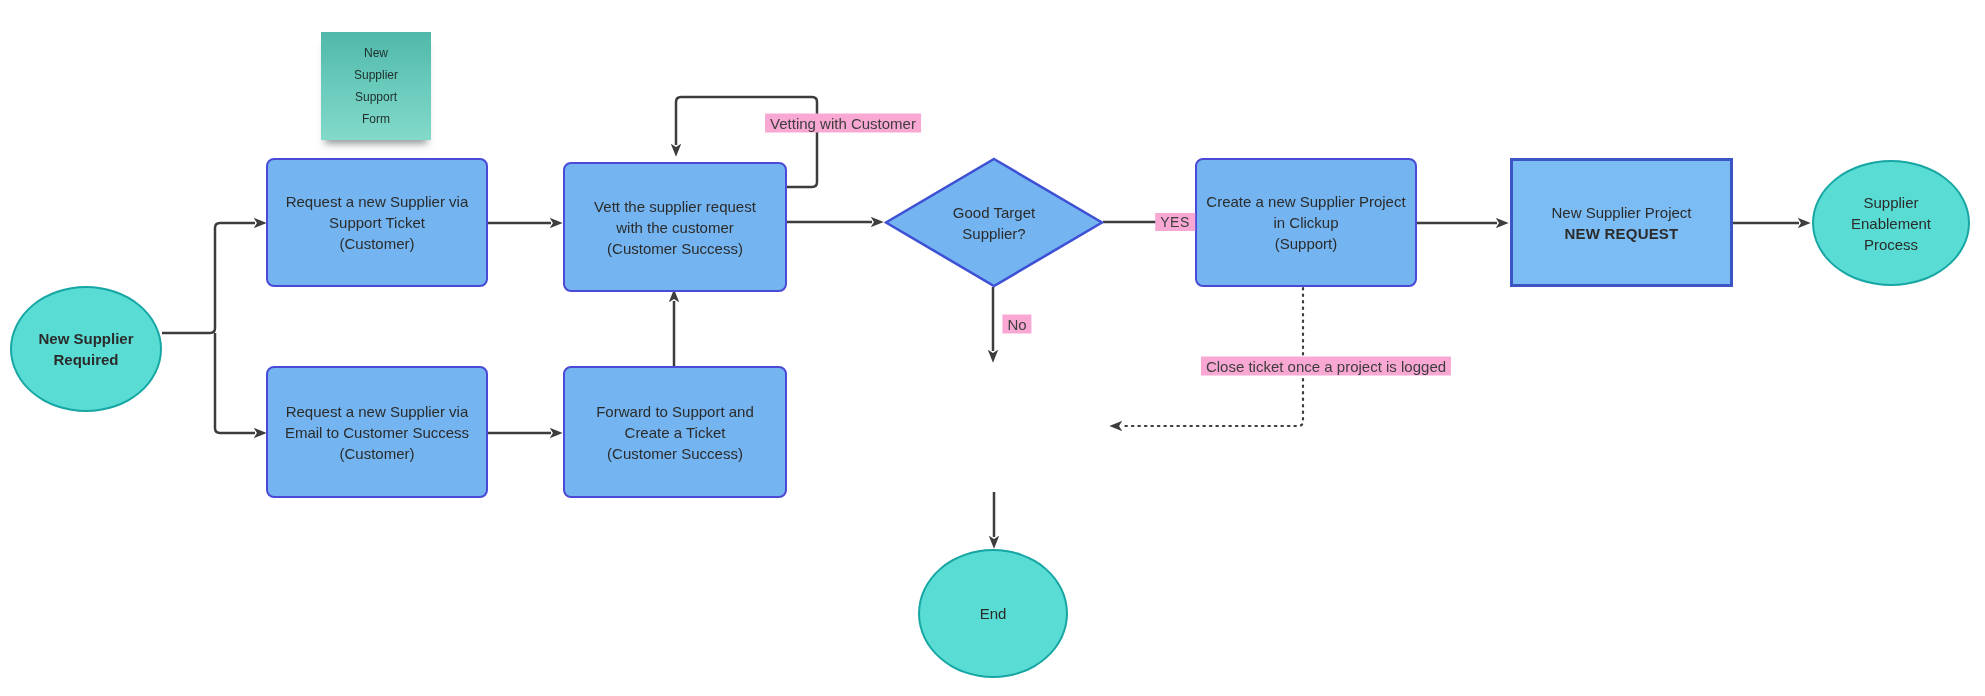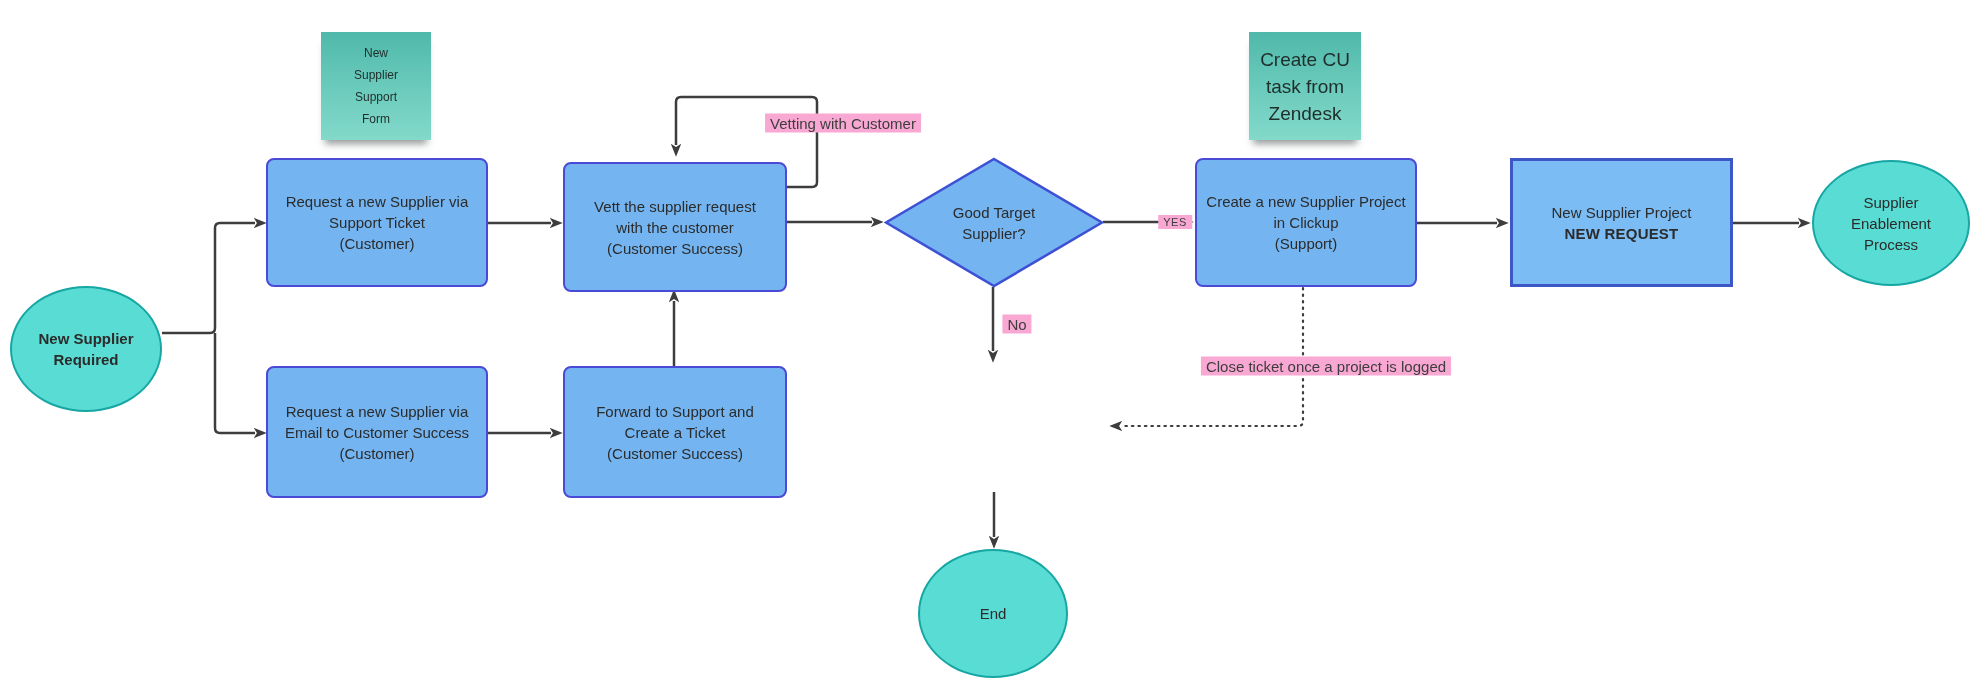--- a/index.html
+++ b/index.html
@@ -30,21 +30,21 @@
     text-align:center;color:#1f2d2b;
     background:linear-gradient(180deg,#4FB8AA 0%,#67C9BA 45%,#83D9CA 100%);
     box-shadow:0 8px 7px -4px rgba(50,60,58,0.5);
   }
   .sticky.small{font-size:12px;line-height:22px;}
   .sticky.big{font-size:19px;line-height:27px;}
   .edge-label{
     position:absolute;z-index:3;transform:translate(-50%,-50%);
     background:#f9a8d4;padding:1px 5px;font-size:15px;color:#3d3d3d;white-space:nowrap;margin-left:23px;
   }
-  .edge-label.yes{font-size:11px;letter-spacing:.5px;}
+  .edge-label.yes{font-size:14px;letter-spacing:.5px;}
 </style>
 </head>
 <body>
 
 <div id="canvas">
 
   <svg class="wires" width="1985" height="696" viewBox="0 0 1985 696">
     <defs>
       <marker id="arrow" viewBox="0 0 10 8" refX="1" refY="4" markerWidth="13" markerHeight="10.5" orient="auto" markerUnits="userSpaceOnUse">
         <path d="M0,0 L10,4 L0,8 L2.5,4 Z" fill="#3d3d3d"></path>
@@ -91,25 +91,20 @@
         <path d="M 1303 288 L 1303 421 Q 1303 426 1298 426 L 1121 426" stroke-width="2.2" stroke-dasharray="1.5 5" stroke-linecap="round" marker-end="url(#arrow)"></path>
       </g>
     </g>
   </svg>
 
   <div class="sticky small" style="left:321px;top:32px;width:110px;height:108px;">
     <span class="prewrap">New
 Supplier
 Support
 Form</span>
-  </div>
-  <div class="sticky big" style="left:1249px;top:32px;width:112px;height:108px;">
-    <span class="prewrap">Create CU
-task from
-Zendesk</span>
   </div>
 
   <div class="node terminal" style="left:10px;top:286px;width:152px;height:126px;font-weight:bold;">
     <span class="prewrap">New Supplier
 Required</span>
   </div>
 
   <div class="node process" style="left:266px;top:158px;width:222px;height:129px;">
     <span class="prewrap">Request a new Supplier via
 Support Ticket

